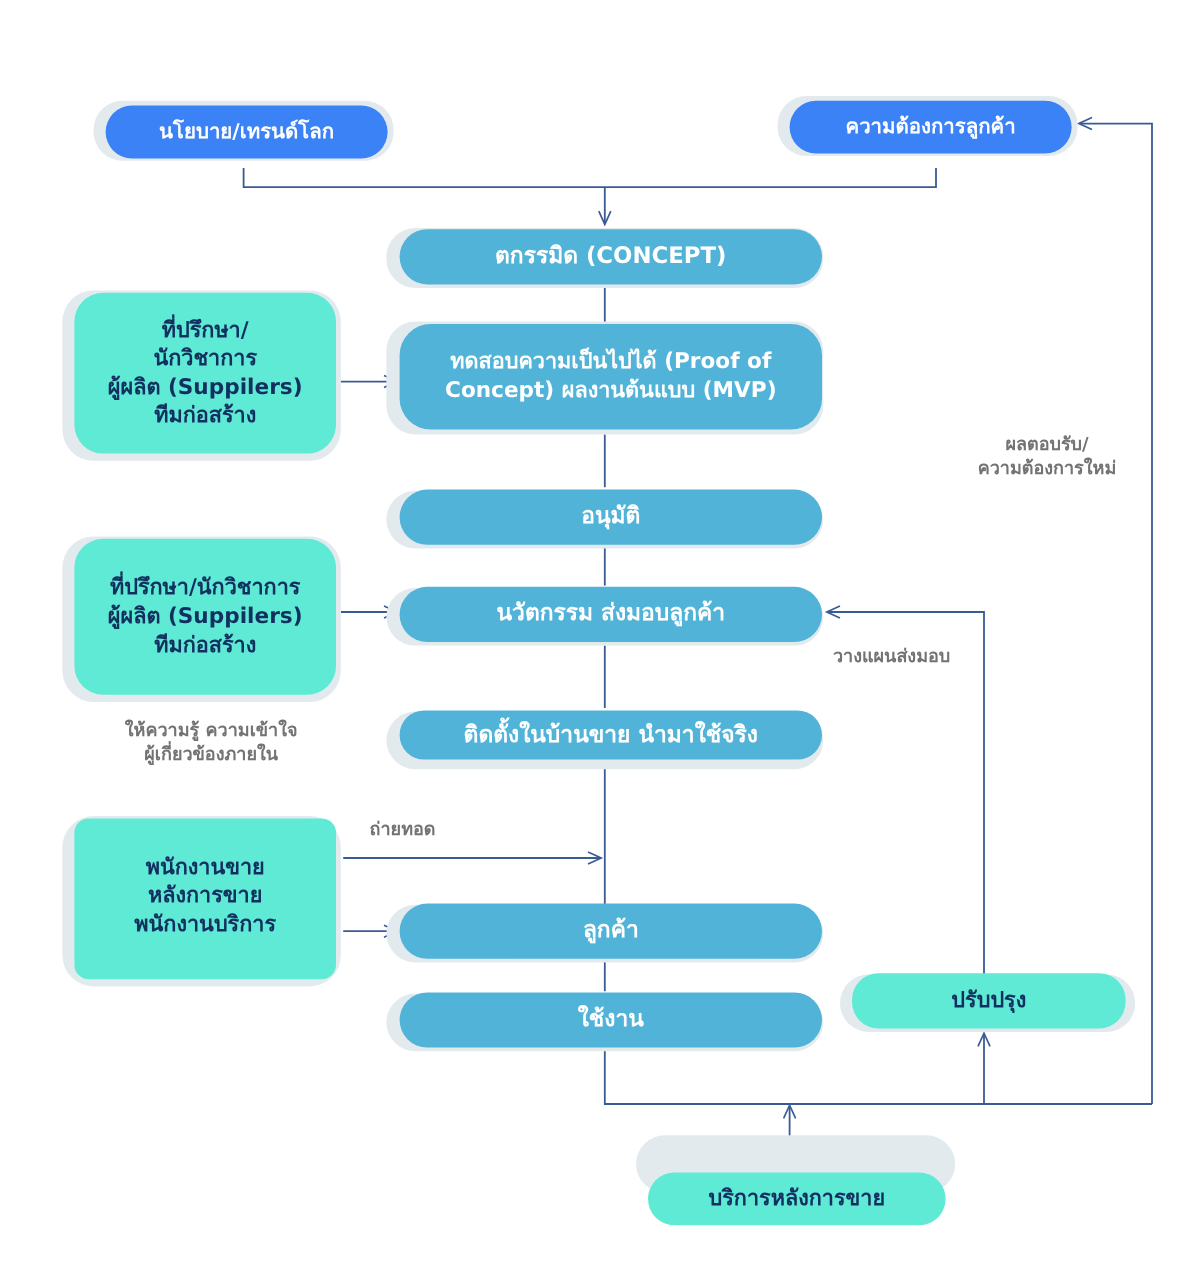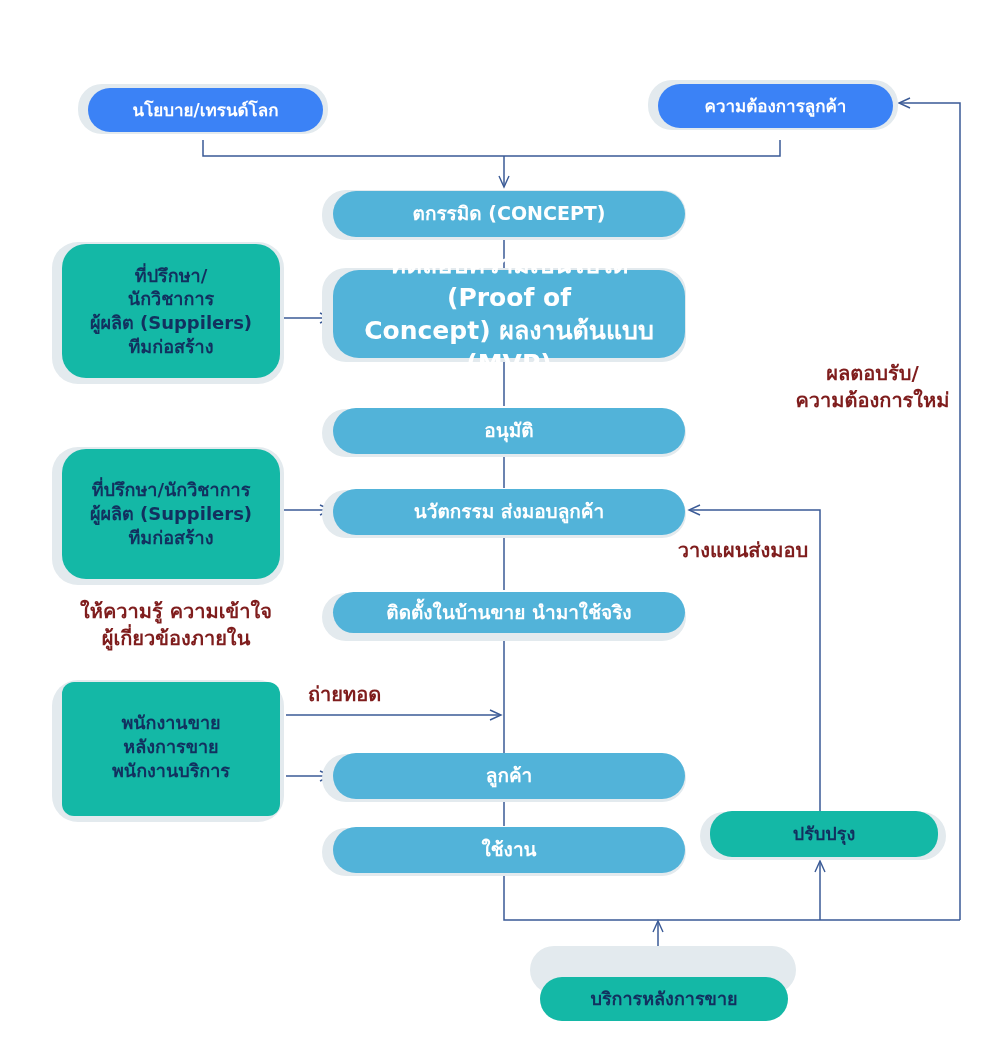--- a/index.html
+++ b/index.html
@@ -51,33 +51,33 @@
     font-size:17px;
     border-radius:26px;
   }
   .mid{
     background:#52b3d9;
     color:#ffffff;
     font-weight:bold;
     font-size:19px;
     border-radius:24px;
   }
-  .mid.two{font-size:25px;border-radius:26px;}
+  .mid.two{font-size:18px;border-radius:26px;}
   .pale{
-    background:#14b8a6;
+    background:#5eead4;
     color:#12305f;
     font-weight:bold;
     font-size:18px;
     border-radius:22px;
   }
   .freetext{
     position:absolute;
-    color:#7f1d1d;
-    font-weight:bold;
-    font-size:20px;
+    color:#737373;
+    font-weight:bold;
+    font-size:15px;
     text-align:center;
     line-height:1.35;
     z-index:4;
     white-space:pre-line;
   }
   .freetext.left{text-align:left;}
 </style>
 </head>
 <body>
 

